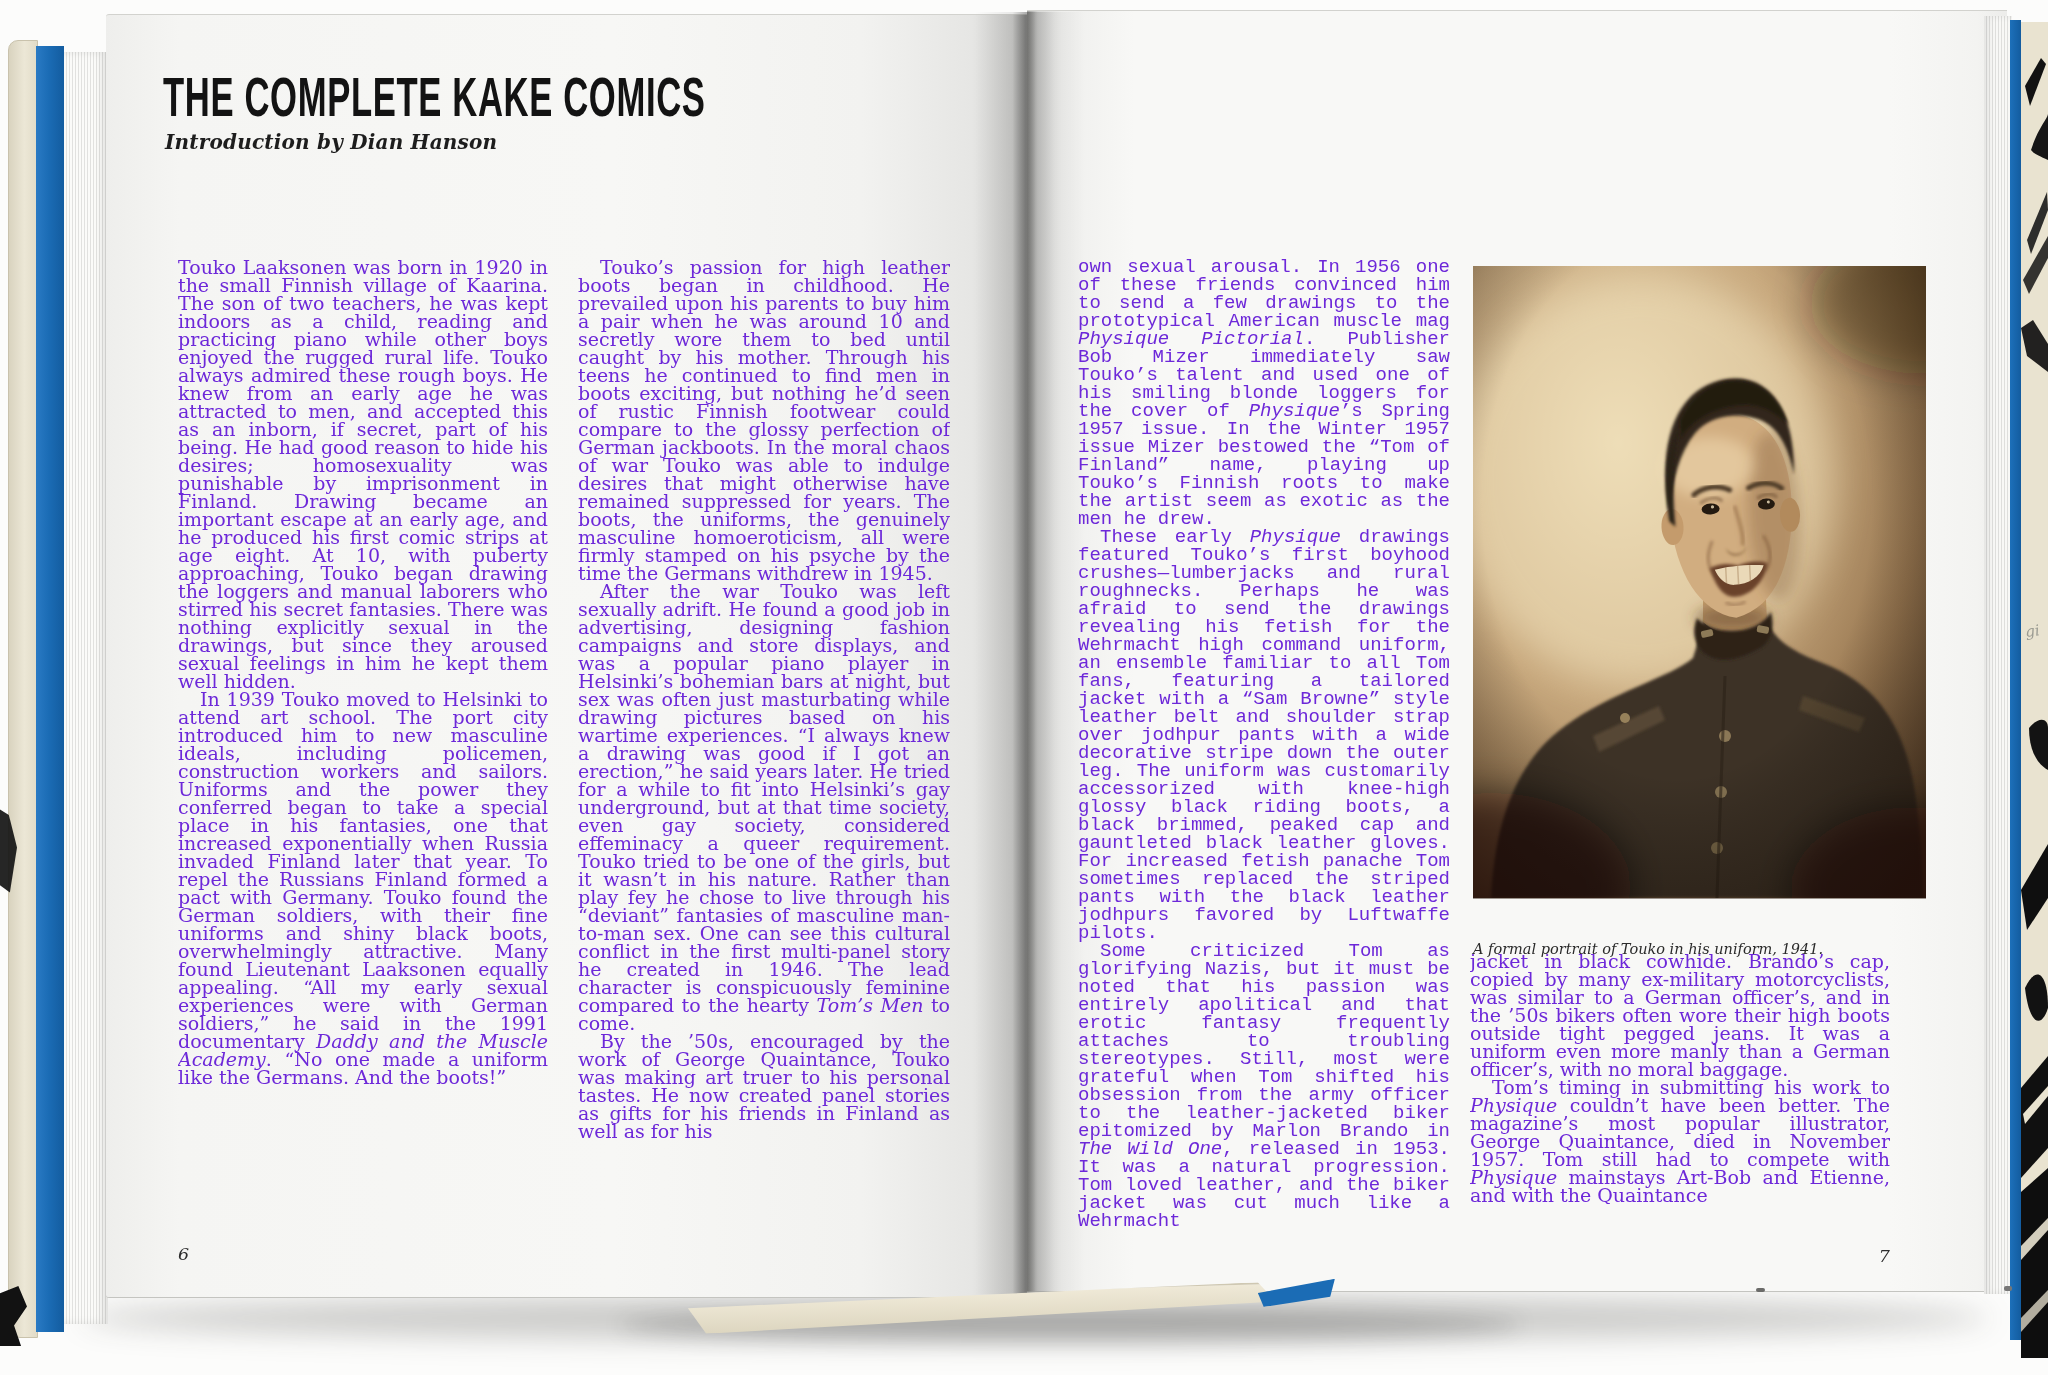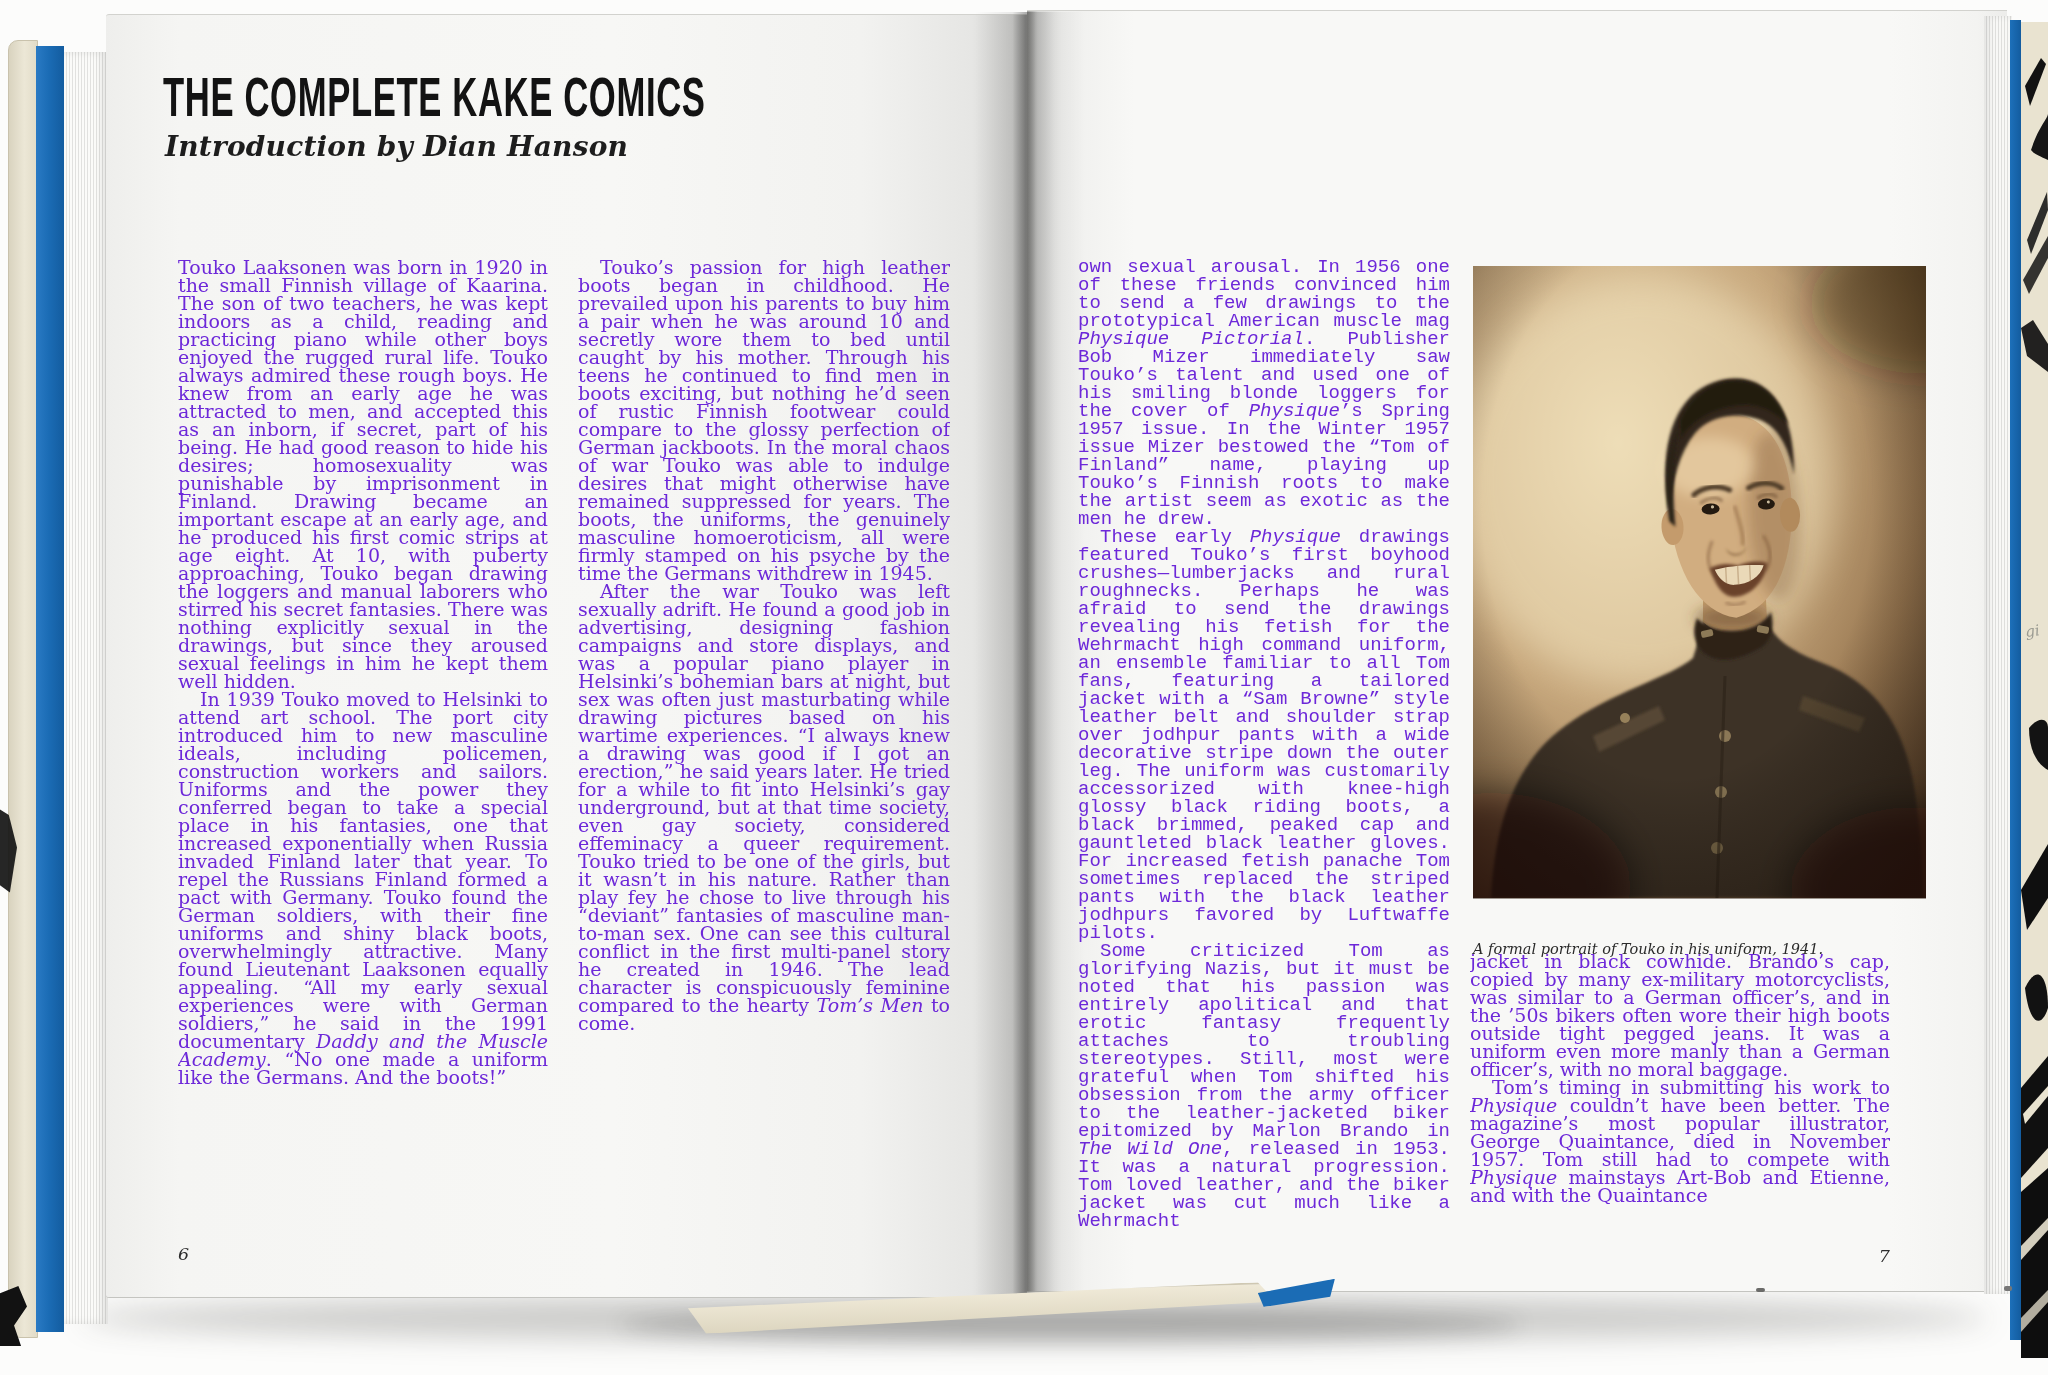--- a/index.html
+++ b/index.html
@@ -25,21 +25,21 @@
   .bottom-board-wedge{position:absolute;left:688px;top:1290px;width:588px;height:36px;background:linear-gradient(to bottom,#efe9d7,#ddd6c0);border-top:2px solid #cfc8b2;transform:rotate(-1.6deg);clip-path:polygon(0 28%,97% 0,100% 55%,3% 100%);}
   .bottom-blue-sliver{position:absolute;left:1258px;top:1282px;width:78px;height:22px;background:#1b6cb5;transform:rotate(-5deg);clip-path:polygon(0 35%,100% 0,92% 80%,6% 100%);}
   .smudge-left{position:absolute;left:0;top:806px;width:17px;height:90px;background:#161616;clip-path:polygon(0 4%,52% 10%,100% 46%,58% 96%,0 88%);opacity:.93;}
   .smudge-bl{position:absolute;left:0;top:1286px;width:27px;height:60px;background:#121212;clip-path:polygon(0 12%,68% 0,100% 34%,52% 66%,78% 100%,0 100%);}
   .notch1{position:absolute;left:1756px;top:1288px;width:9px;height:4px;background:#6b6b69;border-radius:2px;}
   .notch2{position:absolute;left:2004px;top:1286px;width:8px;height:5px;background:#777;border-radius:2px;}
 
   
   .content{position:absolute;left:0;top:0;width:1837px;height:1375px;z-index:6;color:#262626;}
   .page-title{position:absolute;left:163px;top:70px;font-family:"Liberation Sans",sans-serif;font-weight:900;font-size:55px;line-height:1;color:#131313;letter-spacing:1px;white-space:nowrap;transform:scaleX(.63);transform-origin:left top;}
-  .page-subtitle{position:absolute;left:165px;top:130px;font-style:italic;font-weight:600;font-size:28px;color:#1d1d1d;letter-spacing:.2px;}
+  .page-subtitle{position:absolute;left:165px;top:130px;font-style:italic;font-weight:600;font-size:20px;color:#1d1d1d;letter-spacing:.2px;}
 
   .col{position:absolute;font-size:19px;line-height:18px;text-align:justify;color:#6d28d9;overflow:hidden;}
   .col p{margin:0;}
   .col p.ind{text-indent:22px;}
   #col-l1{left:178px;top:258px;width:370px;max-height:890px;}
   #col-l2{left:578px;top:258px;width:372px;max-height:1012px;}
   #col-r1{left:1078px;top:258px;width:372px;max-height:1012px;font-family:Liberation Mono, monospace;}
   #col-r2{left:1470px;top:952px;width:420px;max-height:312px;}
 
   .folio{position:absolute;font-style:italic;font-size:17.5px;color:#2c2c2c;}
@@ -100,20 +100,21 @@
     <div class="page-title">THE COMPLETE KAKE COMICS</div>
     <div class="page-subtitle">Introduction by Dian Hanson</div>
 
     <div class="col" id="col-l1">
         <p>Touko Laaksonen was born in 1920 in the small Finnish village of Kaarina. The son of two teachers, he was kept indoors as a child, reading and practicing piano while other boys enjoyed the rugged rural life. Touko always admired these rough boys. He knew from an early age he was attracted to men, and accepted this as an inborn, if secret, part of his being. He had good reason to hide his desires; homosexuality was punishable by imprisonment in Finland. Drawing became an important escape at an early age, and he produced his first comic strips at age eight. At 10, with puberty approaching, Touko began drawing the loggers and manual laborers who stirred his secret fantasies. There was nothing explicitly sexual in the drawings, but since they aroused sexual feelings in him he kept them well hidden.</p>
         <p class="ind">In 1939 Touko moved to Helsinki to attend art school. The port city introduced him to new masculine ideals, including policemen, construction workers and sailors. Uniforms and the power they conferred began to take a special place in his fantasies, one that increased exponentially when Russia invaded Finland later that year. To repel the Russians Finland formed a pact with Germany. Touko found the German soldiers, with their fine uniforms and shiny black boots, overwhelmingly attractive. Many found Lieutenant Laaksonen equally appealing. “All my early sexual experiences were with German soldiers,” he said in the 1991 documentary <em>Daddy and the Muscle Academy</em>. “No one made a uniform like the Germans. And the boots!”</p>
       </div>
     <div class="col" id="col-l2">
         <p class="ind">Touko’s passion for high leather boots began in childhood. He prevailed upon his parents to buy him a pair when he was around 10 and secretly wore them to bed until caught by his mother. Through his teens he continued to find men in boots exciting, but nothing he’d seen of rustic Finnish footwear could compare to the glossy perfection of German jackboots. In the moral chaos of war Touko was able to indulge desires that might otherwise have remained suppressed for years. The boots, the uniforms, the genuinely masculine homoeroticism, all were firmly stamped on his psyche by the time the Germans withdrew in 1945.</p>
         <p class="ind">After the war Touko was left sexually adrift. He found a good job in advertising, designing fashion campaigns and store displays, and was a popular piano player in Helsinki’s bohemian bars at night, but sex was often just masturbating while drawing pictures based on his wartime experiences. “I always knew a drawing was good if I got an erection,” he said years later. He tried for a while to fit into Helsinki’s gay underground, but at that time society, even gay society, considered effeminacy a queer requirement. Touko tried to be one of the girls, but it wasn’t in his nature. Rather than play fey he chose to live through his “deviant” fantasies of masculine man-to-man sex. One can see this cultural conflict in the first multi-panel story he created in 1946. The lead character is conspicuously feminine compared to the hearty <em>Tom’s Men</em> to come.</p>
+        <p class="ind">By the ’50s, encouraged by the work of George Quaintance, Touko was making art truer to his personal tastes. He now created panel stories as gifts for his friends in Finland as well as for his</p>
       </div>
     <div class="folio" id="folio-6">6</div>
 
     <div class="col" id="col-r1">
         <p>own sexual arousal. In 1956 one of these friends convinced him to send a few drawings to the prototypical American muscle mag <em>Physique Pictorial</em>. Publisher Bob Mizer immediately saw Touko’s talent and used one of his smiling blonde loggers for the cover of <em>Physique</em>’s Spring 1957 issue. In the Winter 1957 issue Mizer bestowed the “Tom of Finland” name, playing up Touko’s Finnish roots to make the artist seem as exotic as the men he drew.</p>
         <p class="ind">These early <em>Physique</em> drawings featured Touko’s first boyhood crushes—lumberjacks and rural roughnecks. Perhaps he was afraid to send the drawings revealing his fetish for the Wehrmacht high command uniform, an ensemble familiar to all Tom fans, featuring a tailored jacket with a “Sam Browne” style leather belt and shoulder strap over jodhpur pants with a wide decorative stripe down the outer leg. The uniform was customarily accessorized with knee-high glossy black riding boots, a black brimmed, peaked cap and gauntleted black leather gloves. For increased fetish panache Tom sometimes replaced the striped pants with the black leather jodhpurs favored by Luftwaffe pilots.</p>
         <p class="ind">Some criticized Tom as glorifying Nazis, but it must be noted that his passion was entirely apolitical and that erotic fantasy frequently attaches to troubling stereotypes. Still, most were grateful when Tom shifted his obsession from the army officer to the leather-jacketed biker epitomized by Marlon Brando in <em>The Wild One</em>, released in 1953. It was a natural progression. Tom loved leather, and the biker jacket was cut much like a Wehrmacht</p>
       </div>
 
     <div class="photo">

